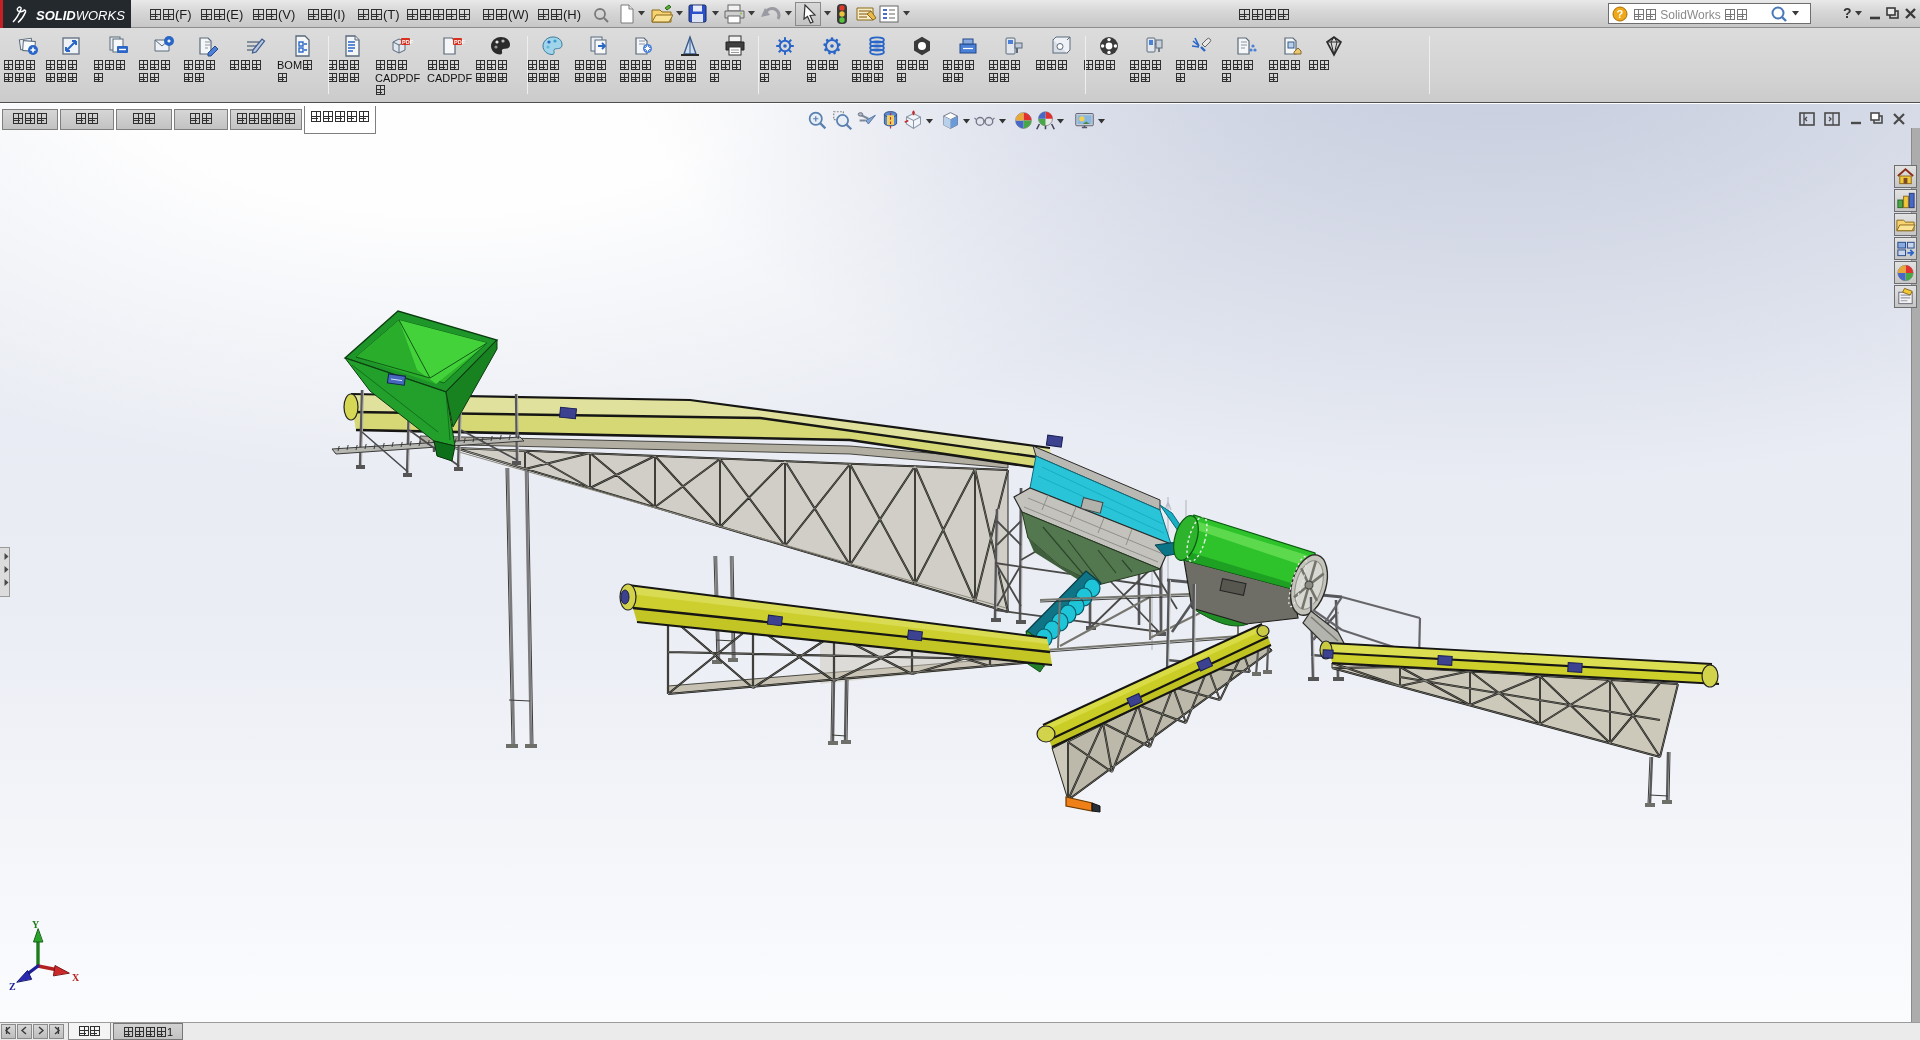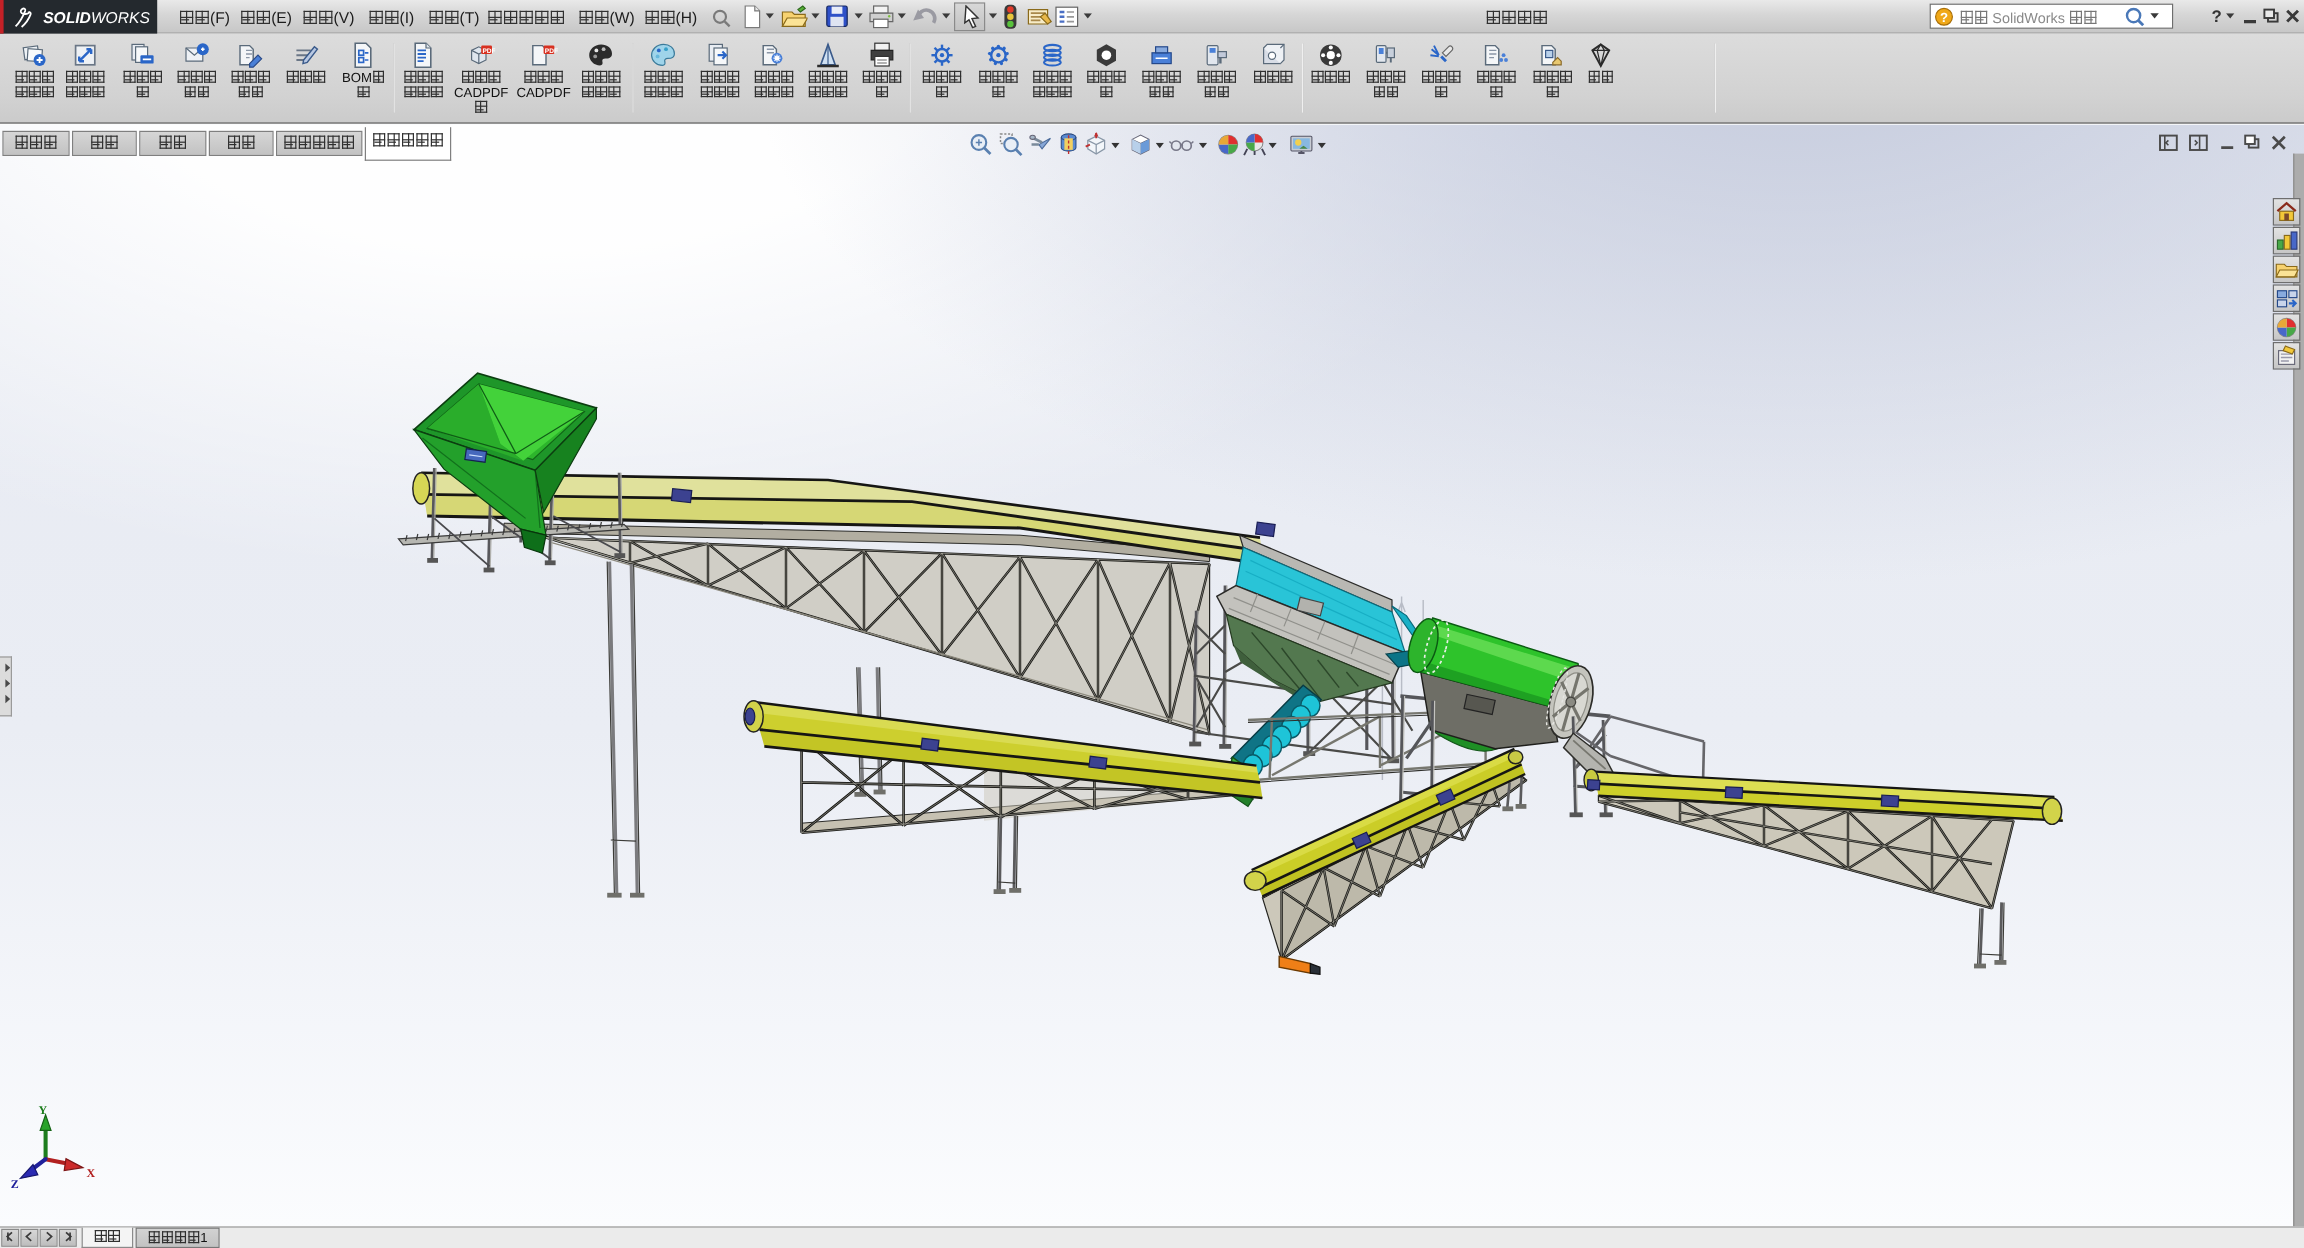--- a/index.html
+++ b/index.html
@@ -6,21 +6,21 @@
 i.cj,i.cjg,i.cjw{display:inline-block;width:0.86em;height:0.86em;margin:0 0.07em;vertical-align:-0.06em;background-repeat:no-repeat;
 background-image:linear-gradient(#303030,#303030),linear-gradient(#303030,#303030),linear-gradient(#303030,#303030),linear-gradient(#303030,#303030),linear-gradient(#303030,#303030),linear-gradient(#303030,#303030),linear-gradient(#303030,#303030);
 background-size:100% 1px,100% 1px,100% 1px,1px 100%,1px 100%,1px 100%,60% 1px;
 background-position:0 0,0 50%,0 100%,0 0,50% 0,100% 0,20% 75%}
 i.cjg{background-image:linear-gradient(#777,#777),linear-gradient(#777,#777),linear-gradient(#777,#777),linear-gradient(#777,#777),linear-gradient(#777,#777),linear-gradient(#777,#777),linear-gradient(#777,#777)}
 #titlebar{left:0;top:0;width:1920px;height:28px;background:linear-gradient(#e9e9e9,#d6d6d6 45%,#c7c7c7);border-bottom:1px solid #8e8e8e}
 #logo{left:0;top:0;width:131px;height:28px;background:#24292e}
 #redstrip{left:0;top:0;width:3px;height:28px;background:#c42127}
 .menu{top:7px;font-size:13px;color:#1c1c1c;white-space:nowrap}
 #ribbon{left:0;top:28px;width:1920px;height:75px;background:linear-gradient(#dcdcdc,#d2d2d2 70%,#cbcbcb);border-bottom:1px solid #4f4f4f}
-.rbtn{top:32px;height:66px;text-align:center;font-size:11px;color:#111;line-height:12.5px}
+.rbtn{top:32px;height:66px;font-size:11px;color:#111;line-height:12.5px}
 .rbtn svg{display:block;margin:2px auto 1px auto}
 .rsep{top:36px;width:1px;height:58px;background:#a2a2a2;border-right:1px solid #efefef}
 .tab{top:109px;height:21px;background:linear-gradient(#d6d6d6,#c2c2c2);border:1px solid #7f7f7f;font-size:12px;color:#141414;text-align:center;line-height:19px}
 #atab{top:106px;height:28px;background:#fff;border:1px solid #7f7f7f;border-top:none;font-size:12px;color:#000;text-align:center;line-height:22px;z-index:3}
 #viewport{left:0;top:104px;width:1920px;height:918px;
 background:radial-gradient(ellipse 1150px 600px at 78% -8%,rgba(197,203,221,.82) 14%,rgba(197,203,221,0) 76%),
 radial-gradient(ellipse 1250px 640px at 23% -8%,rgba(255,255,255,.96) 28%,rgba(255,255,255,0) 70%),
 linear-gradient(#e7eaf2 0%,#eaedf4 55%,#fbfcfe 100%)}
 #bottombar{left:0;top:1022px;width:1920px;height:18px;background:#ebebeb;border-top:1px solid #9b9b9b}
 .navb{top:1024px;width:15px;height:15px;background:linear-gradient(#d7d7d7,#bdbdbd);border:1px solid #8a8a8a;color:#333;font-size:7px;text-align:center;line-height:13px}

